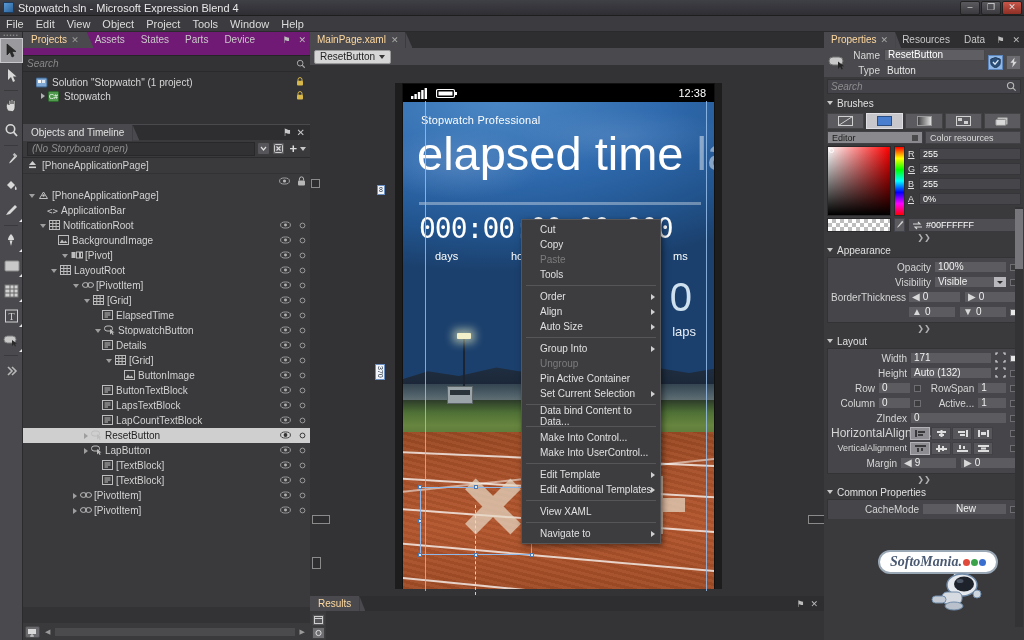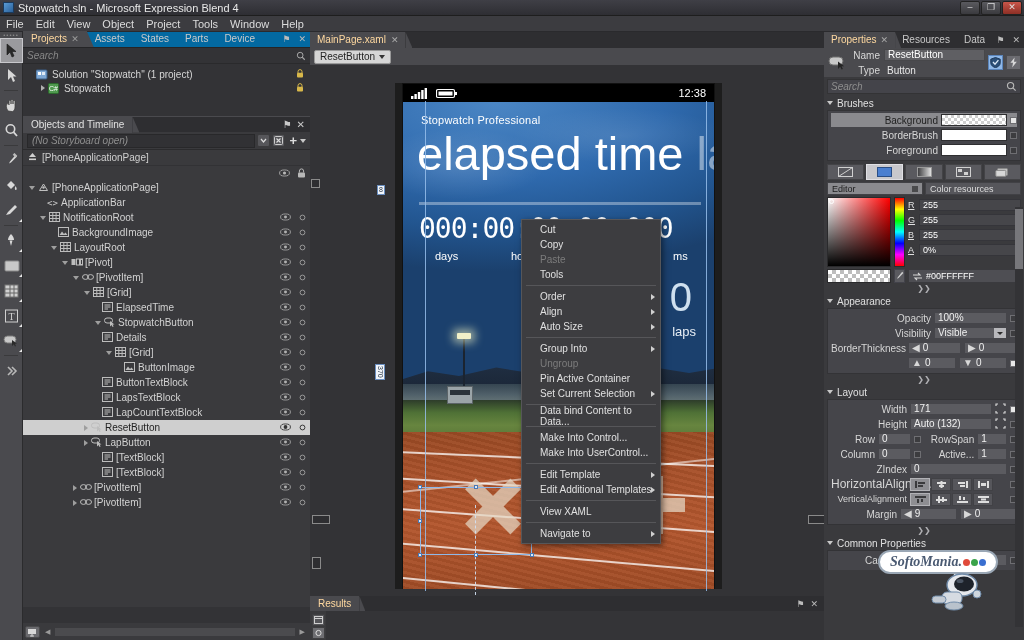--- a/index.html
+++ b/index.html
@@ -62,21 +62,21 @@
     position:absolute; right:1px; bottom:1px; width:0; height:0;
     border-left:3px solid transparent; border-bottom:3px solid #e8e8e8;
   }
   .tool svg { display:block; }
   .tool-sep { height:1px; margin:2px 4px; background:#3a3a3c; }
 
   
   .leftpane { position:absolute; left:23px; top:32px; width:287px; height:575px; background:#3a3a3d; }
 
   .tabstrip {
-    height:16px; background:#0369a1; display:flex; align-items:flex-end; position:relative;
+    height:24px; background:#701a75; display:flex; align-items:flex-start; position:relative;
     border-bottom:1px solid #252527;
   }
   .tab {
     height:16px; padding:0 8px; font-size:10px; color:#c9c9c9; line-height:16px;
     display:flex; align-items:center; gap:4px; position:relative;
   }
   .tab.active { background:#4a4a4e; color:#ffd9a0; }
   .tab.active::after{
     content:''; position:absolute; right:-7px; top:0; width:7px; height:16px;
     background:#4a4a4e;
@@ -677,49 +677,49 @@
           <span class="spacer"></span>
           <span class="eye" style="margin-right: 8px;"><svg width="11" height="8" viewBox="0 0 14 9">
               <ellipse cx="7" cy="4.5" rx="6.3" ry="3.9" fill="none" stroke="#b0b0b0" stroke-width="1"></ellipse>
               <circle cx="7" cy="4.5" r="1.9" fill="#b0b0b0"></circle>
             </svg></span>
           <span class="dot"><svg width="7" height="7" viewBox="0 0 7 7">
               <circle cx="3.5" cy="3.5" r="2.4" fill="none" stroke="#9a9a9a"></circle>
             </svg></span>
         </div>
         <div class="trow">
+          <div class="tw" style="padding-left: 39px;">
+            <span class="tri-d" style="margin-right: 3px;"></span>
+            <span class="nodeico"><svg width="12" height="10" viewBox="0 0 12 10">
+                <rect x=".5" y="2" width="4" height="6" fill="#bdbdbd"></rect>
+                <rect x="5.5" y="2" width="3" height="6" fill="none" stroke="#bdbdbd"></rect>
+                <rect x="9.5" y="2" width="2" height="6" fill="none" stroke="#bdbdbd"></rect>
+              </svg></span>
+            <span>[Pivot]</span>
+          </div>
+          <span class="spacer"></span>
+          <span class="eye" style="margin-right: 8px;"><svg width="11" height="8" viewBox="0 0 14 9">
+              <ellipse cx="7" cy="4.5" rx="6.3" ry="3.9" fill="none" stroke="#b0b0b0" stroke-width="1"></ellipse>
+              <circle cx="7" cy="4.5" r="1.9" fill="#b0b0b0"></circle>
+            </svg></span>
+          <span class="dot"><svg width="7" height="7" viewBox="0 0 7 7">
+              <circle cx="3.5" cy="3.5" r="2.4" fill="none" stroke="#9a9a9a"></circle>
+            </svg></span>
+        </div>
+        <div class="trow">
           <div class="tw" style="padding-left: 28px;">
             <span class="tri-d" style="margin-right: 3px;"></span>
             <span class="nodeico"><svg width="11" height="10" viewBox="0 0 11 10">
                 <rect x=".5" y=".5" width="10" height="9" fill="none" stroke="#bdbdbd"></rect>
                 <line x1=".5" y1="3.5" x2="10.5" y2="3.5" stroke="#bdbdbd"></line>
                 <line x1=".5" y1="6.5" x2="10.5" y2="6.5" stroke="#bdbdbd"></line>
                 <line x1="3.8" y1=".5" x2="3.8" y2="9.5" stroke="#bdbdbd"></line>
                 <line x1="7.1" y1=".5" x2="7.1" y2="9.5" stroke="#bdbdbd"></line>
               </svg></span>
             <span>LayoutRoot</span>
-          </div>
-          <span class="spacer"></span>
-          <span class="eye" style="margin-right: 8px;"><svg width="11" height="8" viewBox="0 0 14 9">
-              <ellipse cx="7" cy="4.5" rx="6.3" ry="3.9" fill="none" stroke="#b0b0b0" stroke-width="1"></ellipse>
-              <circle cx="7" cy="4.5" r="1.9" fill="#b0b0b0"></circle>
-            </svg></span>
-          <span class="dot"><svg width="7" height="7" viewBox="0 0 7 7">
-              <circle cx="3.5" cy="3.5" r="2.4" fill="none" stroke="#9a9a9a"></circle>
-            </svg></span>
-        </div>
-        <div class="trow">
-          <div class="tw" style="padding-left: 39px;">
-            <span class="tri-d" style="margin-right: 3px;"></span>
-            <span class="nodeico"><svg width="12" height="10" viewBox="0 0 12 10">
-                <rect x=".5" y="2" width="4" height="6" fill="#bdbdbd"></rect>
-                <rect x="5.5" y="2" width="3" height="6" fill="none" stroke="#bdbdbd"></rect>
-                <rect x="9.5" y="2" width="2" height="6" fill="none" stroke="#bdbdbd"></rect>
-              </svg></span>
-            <span>[Pivot]</span>
           </div>
           <span class="spacer"></span>
           <span class="eye" style="margin-right: 8px;"><svg width="11" height="8" viewBox="0 0 14 9">
               <ellipse cx="7" cy="4.5" rx="6.3" ry="3.9" fill="none" stroke="#b0b0b0" stroke-width="1"></ellipse>
               <circle cx="7" cy="4.5" r="1.9" fill="#b0b0b0"></circle>
             </svg></span>
           <span class="dot"><svg width="7" height="7" viewBox="0 0 7 7">
               <circle cx="3.5" cy="3.5" r="2.4" fill="none" stroke="#9a9a9a"></circle>
             </svg></span>
         </div>
@@ -1352,37 +1352,20 @@
       <svg width="11" height="11" viewBox="0 0 12 12">
           <circle cx="5" cy="5" r="3.4" fill="none" stroke="#b8b8b8" stroke-width="1.2"></circle>
           <line x1="7.5" y1="7.5" x2="10.5" y2="10.5" stroke="#b8b8b8" stroke-width="1.3"></line>
         </svg>
     </div>
 
     <div class="sec">
       <div class="sec-hdr">
         <span style="width:0;height:0;border-top:4px solid #c8c8c8;border-left:3px solid transparent;border-right:3px solid transparent;"></span>
         <span>Brushes</span>
-      </div>
-      <div class="sec-body">
-        <div class="prow row-hl">
-          <span class="plbl" style="flex:1; color:#1e1e1e">Background</span>
-          <span class="swatch-check" style="width:66px"></span>
-          <span class="pchk on"></span>
-        </div>
-        <div class="prow">
-          <span class="plbl" style="flex:1">BorderBrush</span>
-          <span class="swatch-white" style="width:66px"></span>
-          <span class="pchk"></span>
-        </div>
-        <div class="prow">
-          <span class="plbl" style="flex:1">Foreground</span>
-          <span class="swatch-white" style="width:66px"></span>
-          <span class="pchk"></span>
-        </div>
       </div>
     </div>
 
     <div class="brushtabs">
       <div class="bt">
         <svg width="15" height="10" viewBox="0 0 15 10">
             <rect x=".5" y=".5" width="14" height="9" fill="none" stroke="#d0d0d0"></rect>
             <line x1=".5" y1="9.5" x2="14.5" y2=".5" stroke="#d0d0d0"></line>
           </svg>
       </div>

